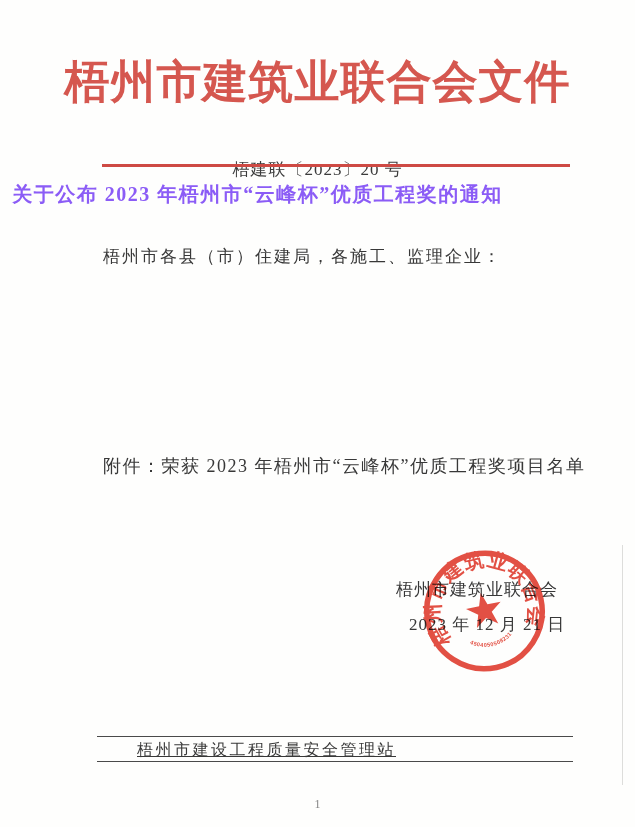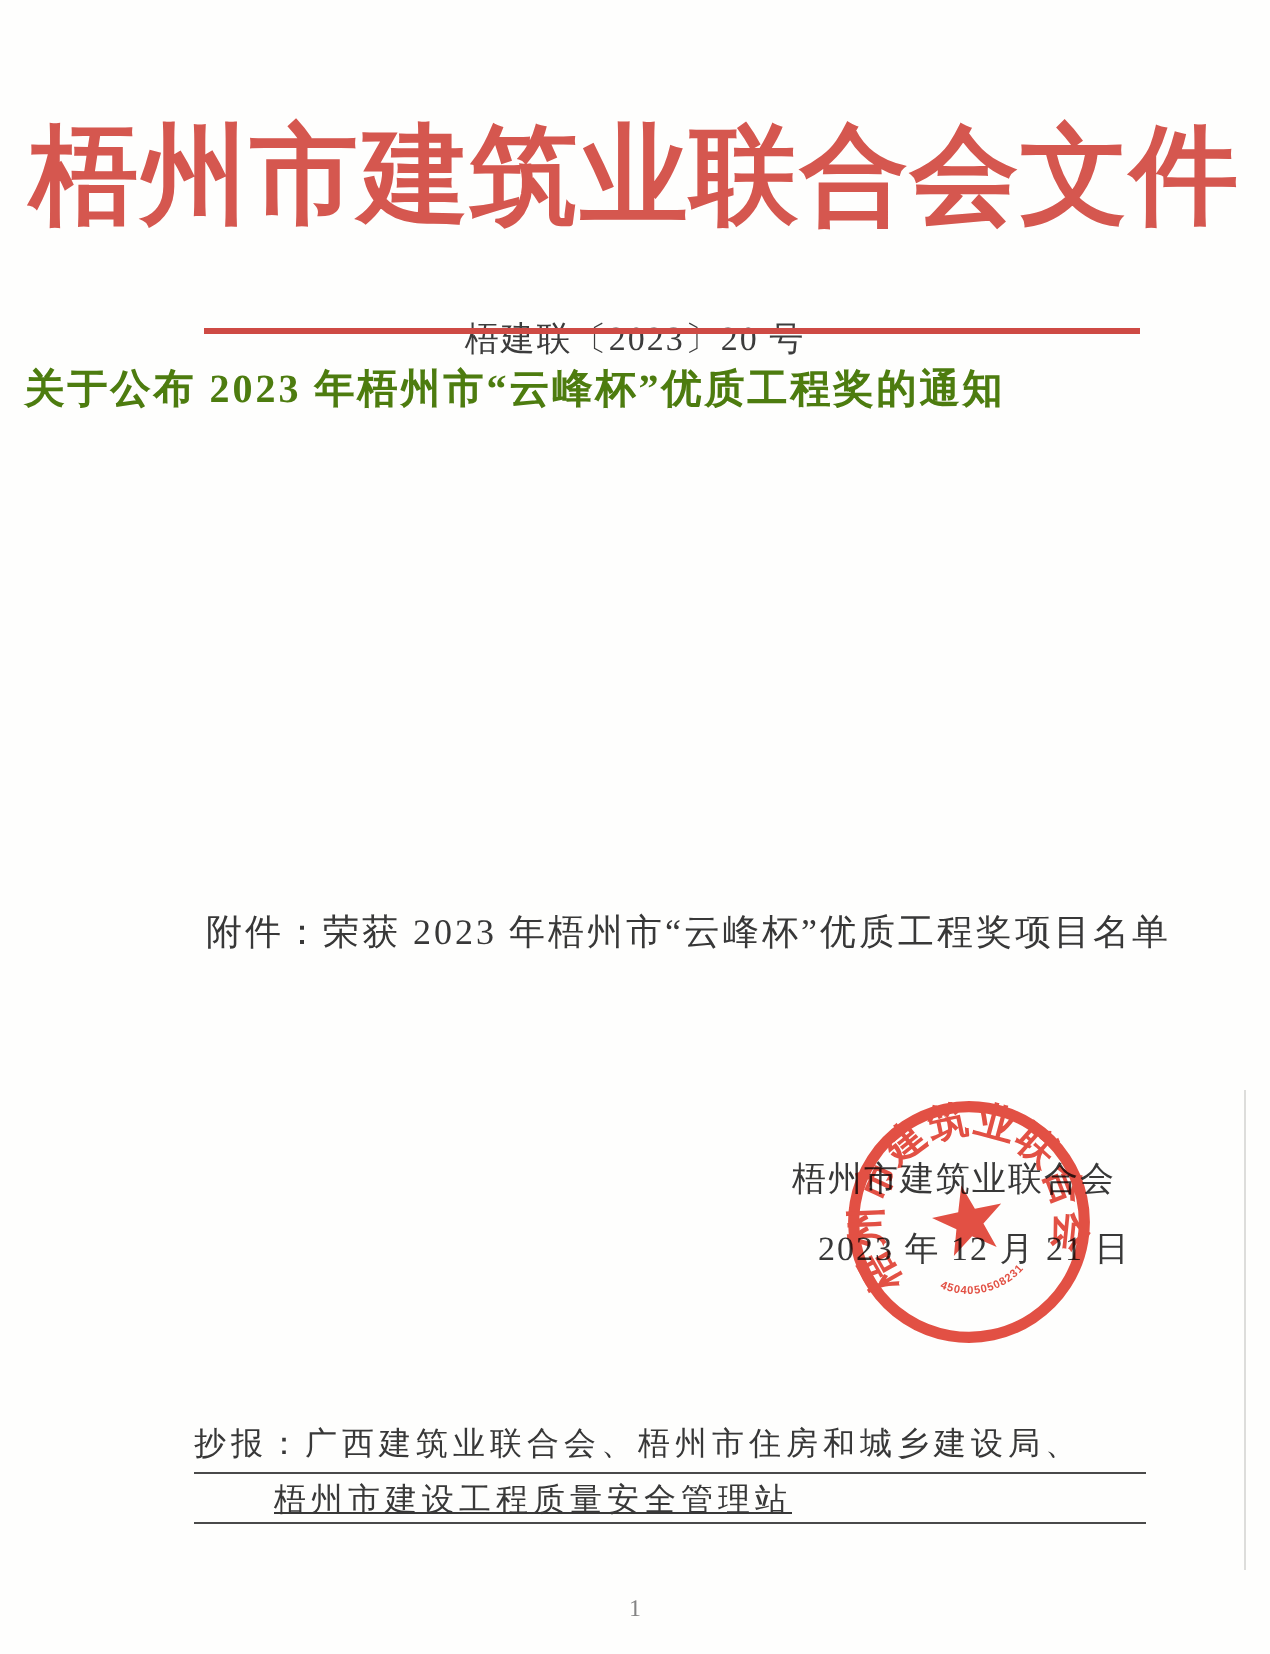--- a/index.html
+++ b/index.html
@@ -9,21 +9,21 @@
     height: 827px;
     background: #fefefd;
     overflow: hidden;
     font-family: "Liberation Serif", "DejaVu Serif", serif;
     color: #383838;
   }
   .org-title {
     position: absolute;
     top: 52px; left: 0; width: 635px;
     text-align: center;
-    font-size: 54px;
+    font-size: 45px;
     font-weight: 700;
     letter-spacing: 1px;
     color: #d5574f;
     white-space: nowrap;
   }
   .doc-number {
     position: absolute;
     top: 134px; left: 0; width: 635px;
     text-align: center;
     font-size: 17px;
@@ -37,21 +37,21 @@
     width: 468px; height: 3px;
     background: #ce4a44;
   }
   .doc-title {
     position: absolute;
     top: 181px; left: 0; width: 515px;
     text-align: center;
     font-size: 20px;
     font-weight: 700;
     letter-spacing: 1.5px;
-    color: #4d7c0f;
+    color: #8b5cf6;
     white-space: nowrap;
   }
   .salutation {
     position: absolute;
     top: 245px; left: 103px;
     font-size: 17px;
     letter-spacing: 2px;
     white-space: nowrap;
   }
   .body-para {
@@ -140,20 +140,21 @@
 <div class="page">
 
   <div class="org-title">梧州市建筑业联合会文件</div>
 
   <div class="doc-number">梧建联〔2023〕20 号</div>
 
   <div class="red-rule"></div>
 
   <div class="doc-title">关于公布 2023 年梧州市“云峰杯”优质工程奖的通知</div>
 
+  <div class="salutation">梧州市各县（市）住建局，各施工、监理企业：</div>
 
 
   <div class="attachment">附件：荣获 2023 年梧州市“云峰杯”优质工程奖项目名单</div>
 
   <div class="sig-name">梧州市建筑业联合会</div>
 
   <div class="sig-date">2023 年 12 月 21 日</div>
 
   <svg class="seal" viewBox="0 0 200 200" aria-hidden="true">
     <circle cx="100" cy="100" r="93" fill="none" stroke="#df382a" stroke-width="9"></circle>
@@ -163,21 +164,20 @@
     </defs>
     <text font-size="32" font-weight="700" fill="#df382a" font-family="Liberation Serif, DejaVu Serif, serif">
       <textPath href="#seal-arc-top" startOffset="6" textLength="302" lengthAdjust="spacing">梧州市建筑业联合会</textPath>
     </text>
     <polygon fill="#df382a" points="100,70 106.88,90.53 128.53,90.73 111.13,103.62 117.63,124.27 100,111.7 82.37,124.27 88.87,103.62 71.47,90.73 93.12,90.53"></polygon>
     <text font-size="9" font-weight="700" fill="#df382a" font-family="Liberation Sans, DejaVu Sans, sans-serif">
       <textPath href="#seal-arc-bottom" startOffset="2" textLength="74" lengthAdjust="spacing">4504050508231</textPath>
     </text>
   </svg>
 
-  <div class="footer-line1"><span>抄报：</span><span>广西建筑业联合会、梧州市住房和城乡建设局、</span></div>
 
   <div class="footer-rule1"></div>
 
   <div class="footer-line2">梧州市建设工程质量安全管理站</div>
 
   <div class="footer-rule2"></div>
 
   <div class="scan-edge"></div>
 
   <div class="page-num">1</div>

